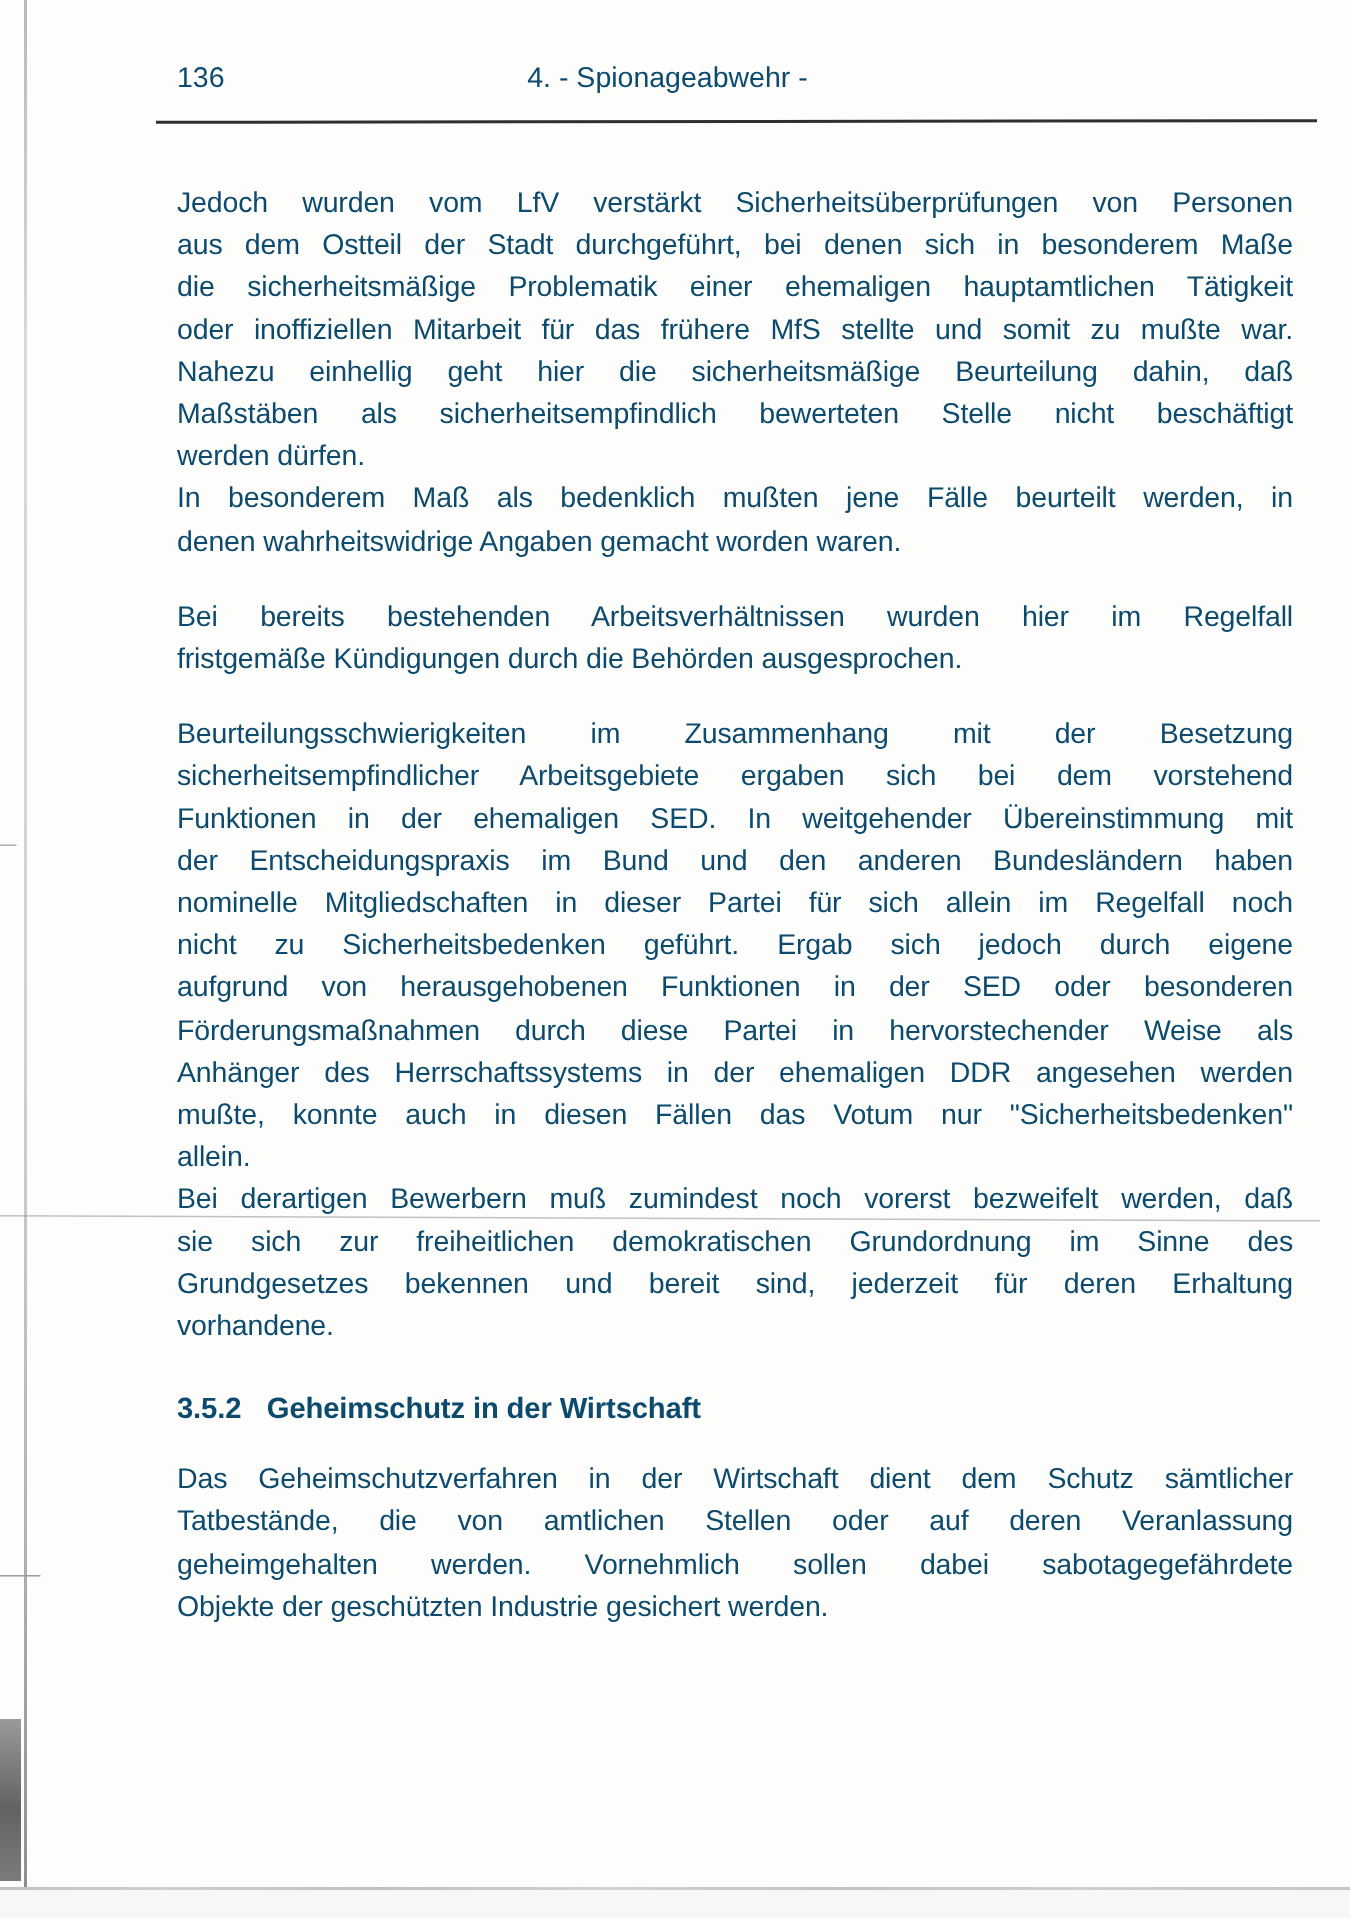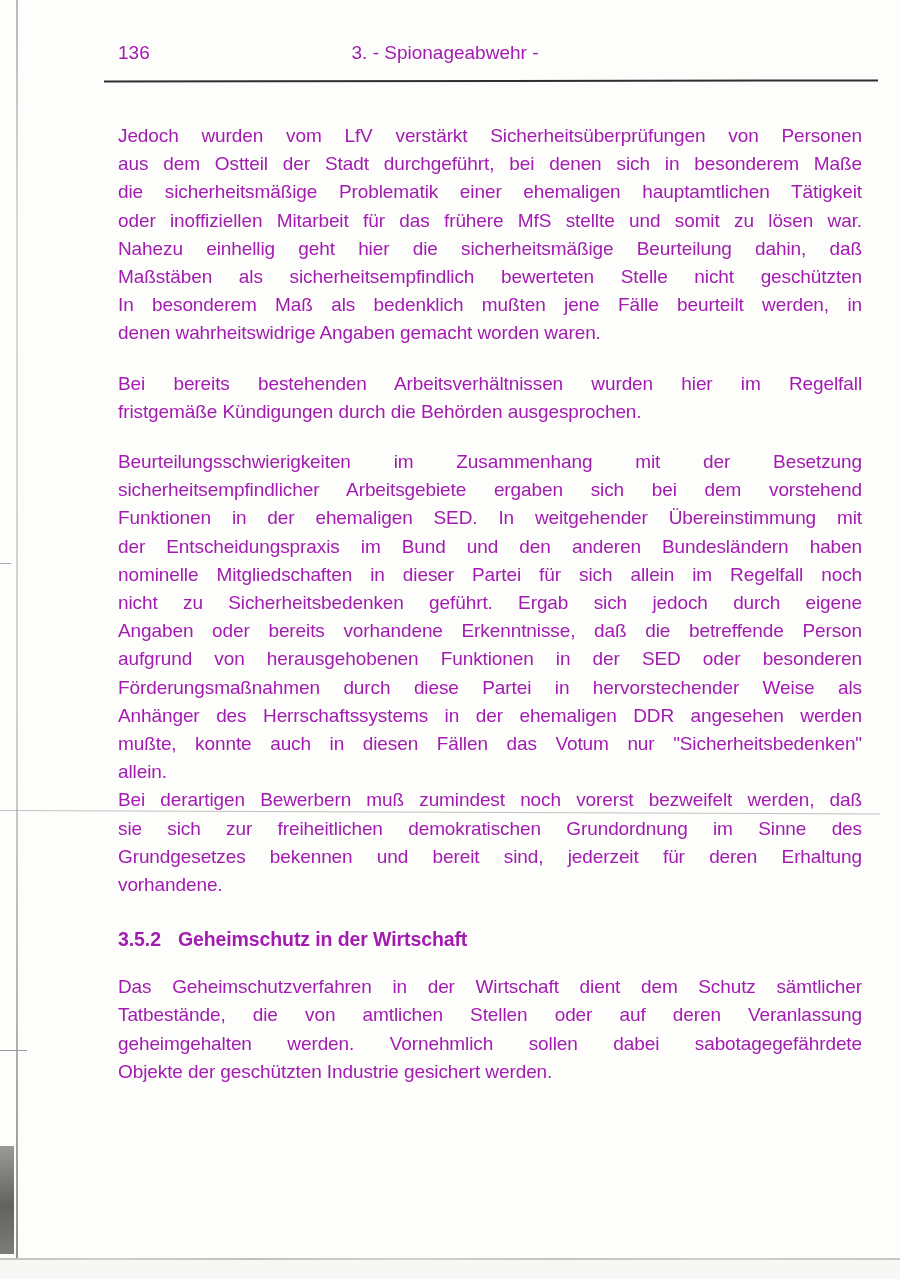--- a/index.html
+++ b/index.html
@@ -2,21 +2,21 @@
 <html><head>
 <meta charset="utf-8">
 <style>
   html,body{margin:0;padding:0;background:#ffffff;}
   .page{
     position:relative;
     width:900px;height:1279px;
     background:#fdfdfc;
     overflow:hidden;
     font-family:"Liberation Sans", sans-serif;
-    color:#a21caf;
+    color:#0c4a6e;
   }
   
   .header{
     position:absolute;left:118px;right:38px;top:42px;height:24px;
     font-size:19px;
   }
   .pagenum{position:absolute;left:0;top:0;}
   .runtitle{display:block;text-align:center;padding-right:90px;}
   .rule{
     position:absolute;left:104px;top:80px;width:774px;height:2px;
@@ -72,56 +72,56 @@
   <div class="bind-line"></div>
   <div class="corner-bar"></div>
   <div class="artifact-dash-2"></div>
   <div class="artifact-dash-1"></div>
   <div class="artifact-strike"></div>
   <div class="bottom-edge"></div>
   <div class="below-edge"></div>
 
   <div class="header">
     <span class="pagenum">136</span>
-    <span class="runtitle">3. - Spionageabwehr -</span>
+    <span class="runtitle">4. - Spionageabwehr -</span>
   </div>
   <div class="rule"></div>
 
   <div class="bodytext">
 
     <div class="para">
       <div class="ln">Jedoch wurden vom LfV verstärkt Sicherheitsüberprüfungen von Personen</div>
       <div class="ln">aus dem Ostteil der Stadt durchgeführt, bei denen sich in besonderem Maße</div>
       <div class="ln">die sicherheitsmäßige Problematik einer ehemaligen hauptamtlichen Tätigkeit</div>
-      <div class="ln">oder inoffiziellen Mitarbeit für das frühere MfS stellte und somit zu lösen war.</div>
+      <div class="ln">oder inoffiziellen Mitarbeit für das frühere MfS stellte und somit zu mußte war.</div>
     </div>
 
     <div class="para">
       <div class="ln">Nahezu einhellig geht hier die sicherheitsmäßige Beurteilung dahin, daß</div>
-      <div class="ln">Maßstäben als sicherheitsempfindlich bewerteten Stelle nicht geschützten</div>
+      <div class="ln">Maßstäben als sicherheitsempfindlich bewerteten Stelle nicht beschäftigt</div>
+      <div class="ln end">werden dürfen.</div>
     </div>
 
     <div class="para">
       <div class="ln">In besonderem Maß als bedenklich mußten jene Fälle beurteilt werden, in</div>
       <div class="ln end">denen wahrheitswidrige Angaben gemacht worden waren.</div>
     </div>
 
     <div class="para gap-a">
       <div class="ln">Bei bereits bestehenden Arbeitsverhältnissen wurden hier im Regelfall</div>
       <div class="ln end">fristgemäße Kündigungen durch die Behörden ausgesprochen.</div>
     </div>
 
     <div class="para gap-a">
       <div class="ln">Beurteilungsschwierigkeiten im Zusammenhang mit der Besetzung</div>
       <div class="ln">sicherheitsempfindlicher Arbeitsgebiete ergaben sich bei dem vorstehend</div>
       <div class="ln">Funktionen in der ehemaligen SED. In weitgehender Übereinstimmung mit</div>
       <div class="ln">der Entscheidungspraxis im Bund und den anderen Bundesländern haben</div>
       <div class="ln">nominelle Mitgliedschaften in dieser Partei für sich allein im Regelfall noch</div>
       <div class="ln">nicht zu Sicherheitsbedenken geführt. Ergab sich jedoch durch eigene</div>
-      <div class="ln">Angaben oder bereits vorhandene Erkenntnisse, daß die betreffende Person</div>
       <div class="ln">aufgrund von herausgehobenen Funktionen in der SED oder besonderen</div>
       <div class="ln">Förderungsmaßnahmen durch diese Partei in hervorstechender Weise als</div>
       <div class="ln">Anhänger des Herrschaftssystems in der ehemaligen DDR angesehen werden</div>
       <div class="ln">mußte, konnte auch in diesen Fällen das Votum nur "Sicherheitsbedenken"</div>
       <div class="ln end">allein.</div>
     </div>
 
     <div class="para">
       <div class="ln">Bei derartigen Bewerbern muß zumindest noch vorerst bezweifelt werden, daß</div>
       <div class="ln">sie sich zur freiheitlichen demokratischen Grundordnung im Sinne des</div>

